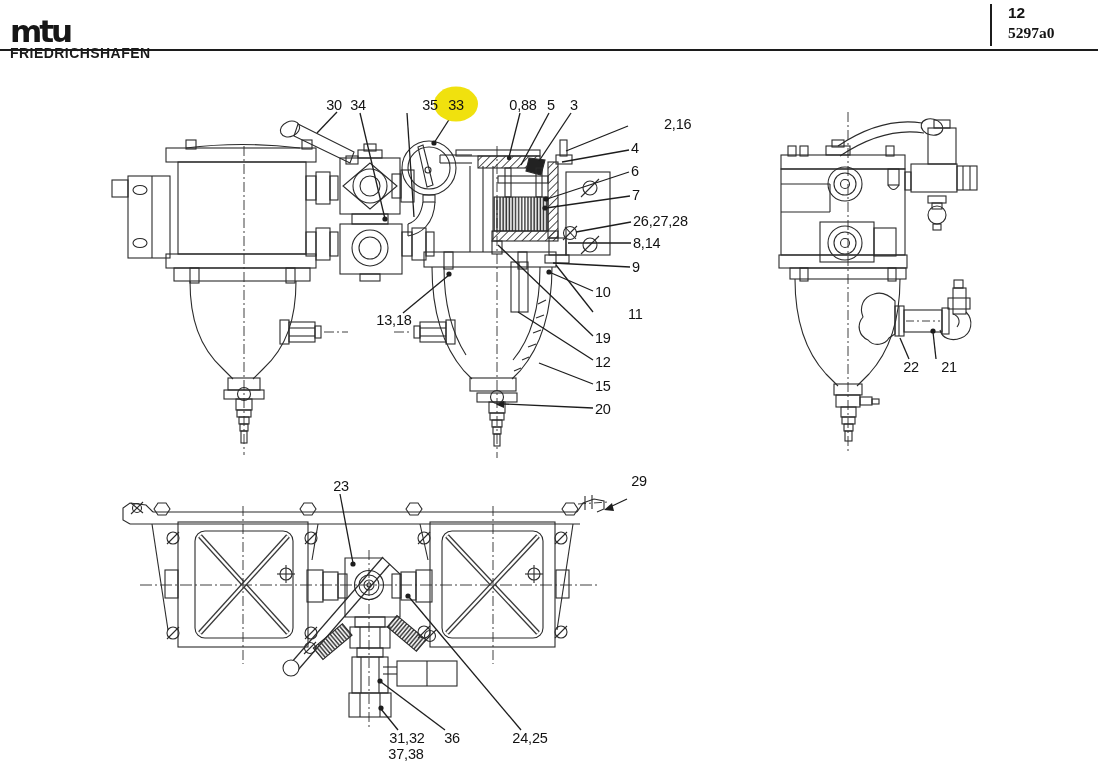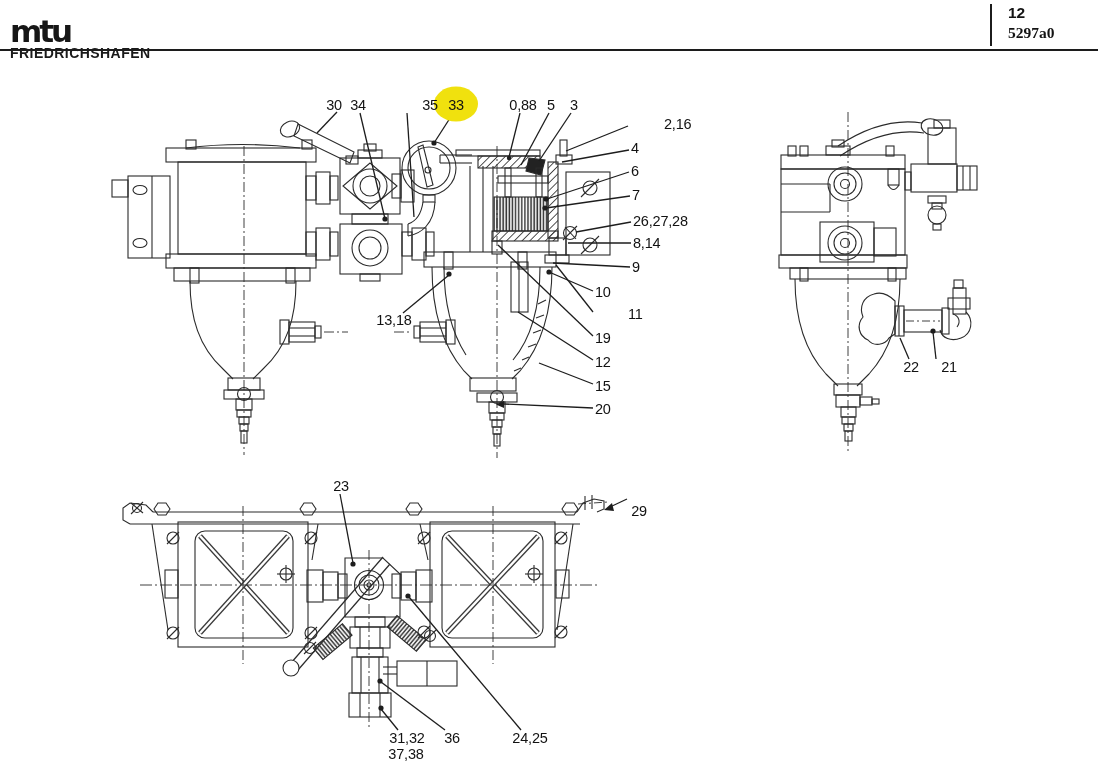--- a/index.html
+++ b/index.html
@@ -451,17 +451,17 @@
 <div class="callout left" style="left:595px;top:338px">19</div>
 <div class="callout left" style="left:595px;top:362px">12</div>
 <div class="callout left" style="left:595px;top:386px">15</div>
 <div class="callout left" style="left:595px;top:409px">20</div>
 <div class="callout" style="left:394px;top:320px">13,18</div>
 
 <div class="callout" style="left:911px;top:367px">22</div>
 <div class="callout" style="left:949px;top:367px">21</div>
 
 <div class="callout" style="left:341px;top:486px">23</div>
-<div class="callout" style="left:639px;top:511px">29</div>
+<div class="callout" style="left:639px;top:481px">29</div>
 <div class="callout" style="left:407px;top:738px">31,32</div>
 <div class="callout" style="left:406px;top:754px">37,38</div>
 <div class="callout" style="left:452px;top:738px">36</div>
 <div class="callout" style="left:530px;top:738px">24,25</div>
 
 </body></html>

